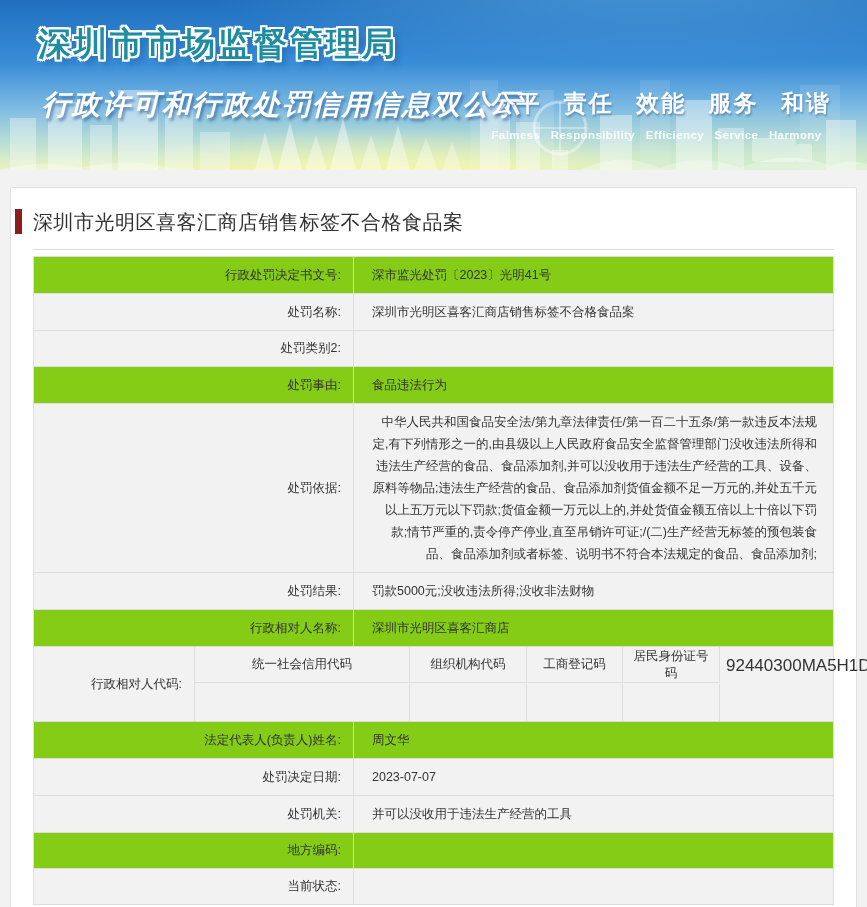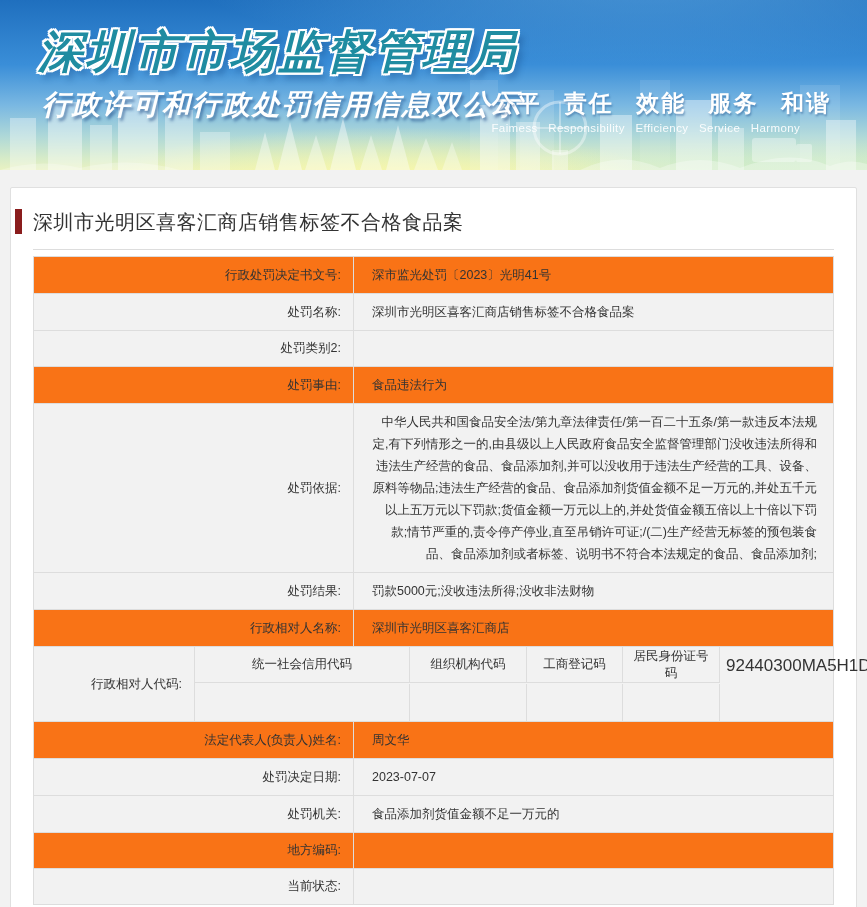--- a/index.html
+++ b/index.html
@@ -15,21 +15,21 @@
     position:relative; width:867px; height:170px; overflow:hidden;
     background:
       radial-gradient(ellipse 55% 60% at 44% 112%, rgba(252,248,160,.95), rgba(252,248,160,0) 62%),
       radial-gradient(ellipse 60% 55% at 90% 118%, rgba(175,230,210,.85), rgba(175,230,210,0) 65%),
       radial-gradient(ellipse 80% 90% at 75% -25%, rgba(130,200,245,.55), rgba(130,200,245,0) 70%),
       linear-gradient(180deg,#1f6fbe 0%, #3a8ed8 38%, #7ab8e2 62%, #aed8d8 80%, #d6ebc8 93%, #e9f2c2 100%);
   }
   .banner svg.skyline { position:absolute; left:0; bottom:0; width:867px; height:90px; display:block; }
   .org-title {
     position:absolute; left:38px; top:22px;
-    font-size:45px; font-weight:bold; font-style:italic; letter-spacing:3px;
+    font-size:33px; font-weight:bold; letter-spacing:3px;
     color:var(--title-teal,#1f8ca1);
     text-shadow:
       -2px -2px 0 #fff, 2px -2px 0 #fff, -2px 2px 0 #fff, 2px 2px 0 #fff,
       -2px 0 0 #fff, 2px 0 0 #fff, 0 -2px 0 #fff, 0 2px 0 #fff,
       5px 6px 6px rgba(20,70,130,.45);
     white-space:nowrap;
     text-align:right;
   }
   .banner-sub {
     position:absolute; left:42px; top:86px;
@@ -37,41 +37,41 @@
     color:#fff; text-shadow:2px 3px 3px rgba(25,70,130,.55);
     white-space:nowrap;
     font-family:Liberation Mono, monospace;
   }
   .slogan-wrap { position:absolute; right:36px; top:88px; text-align:left; }
   .slogan-cn {
     font-size:23px; font-weight:bold; color:#fff; letter-spacing:2px; word-spacing:14px;
     text-shadow:1px 2px 2px rgba(30,80,140,.45); white-space:nowrap;
   }
   .slogan-en {
-    margin-top:3px; font-size:11.5px; font-weight:normal; color:rgba(255,255,255,.92);
+    margin-top:10px; font-size:11.5px; font-weight:bold; color:rgba(255,255,255,.92);
     letter-spacing:.4px; word-spacing:7px; white-space:nowrap;
   }
 
   
   .panel {
     width:847px; margin:17px 10px 0 10px;
     background:#fff; border:1px solid #e0e0e0; border-radius:2px;
     padding:16px 22px 20px 22px;
   }
   .title-row { position:relative; padding:5px 0 13px 0; }
   .red-bar {
     position:absolute; left:-18px; top:5px; width:7px; height:25px;
     background:var(--accent-red,#8a1d1d);
   }
   .page-title { font-size:20px; color:#333; font-weight:400; letter-spacing:.5px; }
   .sep { border:none; border-top:1px solid #ddd; margin:0 0 6px 0; }
 
   
   .info-table { border:1px solid #ddd; border-bottom:none; font-size:12.5px; }
-  .row { display:flex; border-bottom:1px solid #ddd; min-height:36px; background:#f97316; }
+  .row { display:flex; border-bottom:1px solid #ddd; min-height:36px; background:#84cc16; }
   .row.shade { background:#f2f2f2; }
   .cell-label {
     flex:none; width:320px; border-right:1px solid #ddd;
     display:flex; align-items:center; justify-content:flex-end;
     padding:6px 12px 6px 6px; color:#333; text-align:right;
   }
   .cell-value {
     flex:1; display:flex; align-items:center;
     padding:7px 16px 7px 18px; line-height:22px; color:#333;text-align:right;
   }
@@ -207,21 +207,21 @@
       <div class="cell-value">周文华</div>
     </div>
 
     <div class="row shade">
       <div class="cell-label">处罚决定日期:</div>
       <div class="cell-value">2023-07-07</div>
     </div>
 
     <div class="row shade">
       <div class="cell-label">处罚机关:</div>
-      <div class="cell-value">食品添加剂货值金额不足一万元的</div>
+      <div class="cell-value">并可以没收用于违法生产经营的工具</div>
     </div>
 
     <div class="row">
       <div class="cell-label">地方编码:</div>
       <div class="cell-value"></div>
     </div>
 
     <div class="row shade">
       <div class="cell-label">当前状态:</div>
       <div class="cell-value"></div>

